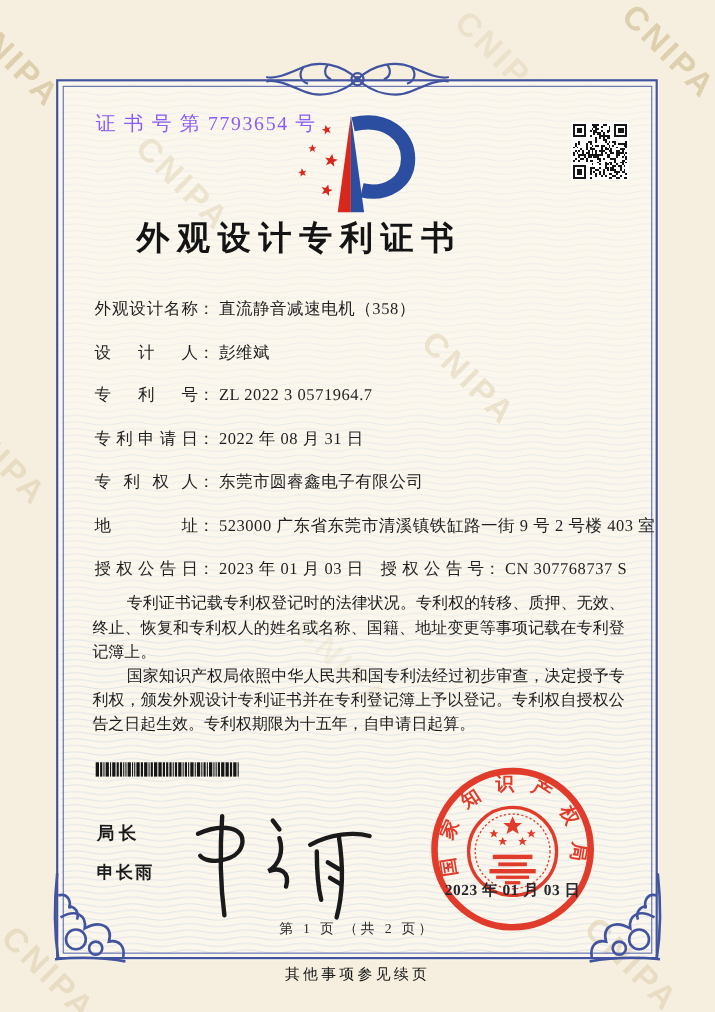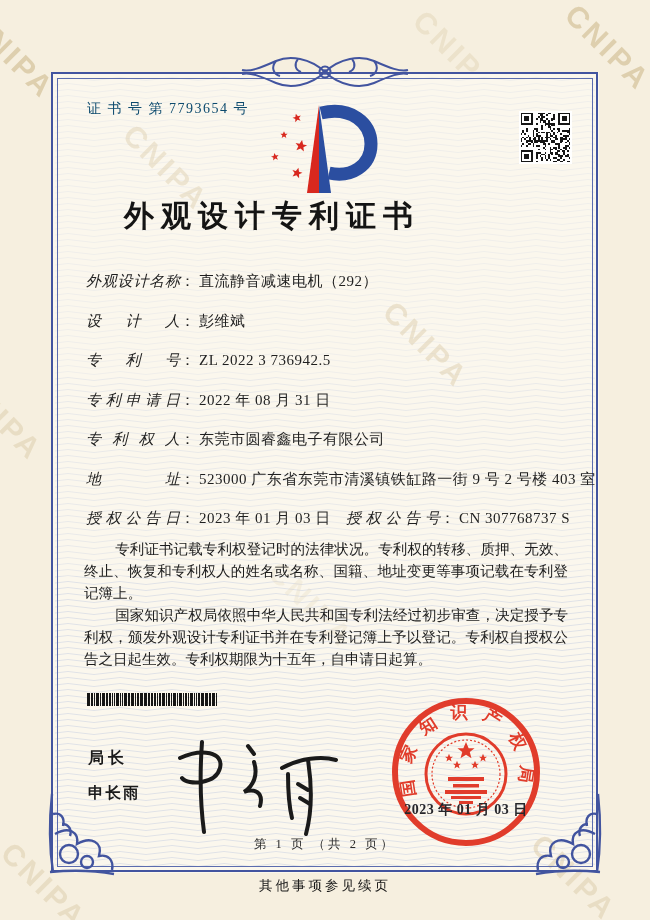--- a/index.html
+++ b/index.html
@@ -24,33 +24,33 @@
   
   .frame-bg{position:absolute; left:51px; top:72px; width:548px; height:801px; background:#fbf7ed;}
   .waves{position:absolute; left:55px; top:76px;}
   .frame-outer{position:absolute; left:51px; top:72px; width:543px; height:796px; border:2.5px solid var(--blue);}
   .frame-inner{position:absolute; left:57px; top:78px; width:534px; height:787px; border:1px solid #5b6cae;}
   .crest{position:absolute; left:240px; top:50px;}
   .corner{position:absolute;}
   .corner.bl{left:38px; top:790px;}
   .corner.br{left:534px; top:790px; transform:scaleX(-1);}
   
-  .cert-no{position:absolute; left:87px; top:100px; font-size:14px; letter-spacing:1.5px; color:#0c4a6e;}
+  .cert-no{position:absolute; left:87px; top:100px; font-size:18px; letter-spacing:1.5px; color:#8b5cf6;}
   .logo{position:absolute; left:245px; top:101px;}
   .qr{position:absolute; left:519px; top:111px;}
   .title{
     position:absolute; left:0; top:196px; width:544px; text-align:center;
     font-size:30px; font-weight:bold; letter-spacing:7px; color:#141414;
   }
   
   .fields{position:absolute; left:86px; top:269px; width:505px; font-size:15px;}
   .frow{height:24px; line-height:24px; margin-bottom:15.5px; white-space:nowrap;}
   .flabel{
     display:inline-block; width:94px; vertical-align:top;
-    text-align:justify; text-align-last:justify; text-justify:inter-character;font-style:italic;
+    text-align:justify; text-align-last:justify; text-justify:inter-character;
   }
   .fcolon{display:inline-block; margin-right:4px;}
   .fvalue{letter-spacing:0.5px;}
   .fvalue.fixed{display:inline-block; width:147px;}
   
   .body-text{position:absolute; left:84px; top:538px; width:484px;}
   .body-text p{
     margin:0; font-size:14.5px; line-height:22px; text-align:justify;
     text-indent:2.15em; color:#1c1c1c;
   }
@@ -421,27 +421,27 @@
         <rect x="24" y="28" width="1" height="1"></rect>
         <rect x="27" y="28" width="1" height="1"></rect>
         <rect x="28" y="28" width="1" height="1"></rect>
       </g>
   </svg>
 
   <div class="title">外观设计专利证书</div>
 
   <div class="fields">
     <div class="frow">
-      <span class="flabel">外观设计名称</span><span class="fcolon">：</span><span class="fvalue">直流静音减速电机（292）</span>
+      <span class="flabel">外观设计名称</span><span class="fcolon">：</span><span class="fvalue">直流静音减速电机（358）</span>
     </div>
     <div class="frow">
       <span class="flabel">设计人</span><span class="fcolon">：</span><span class="fvalue">彭维斌</span>
     </div>
     <div class="frow">
-      <span class="flabel">专利号</span><span class="fcolon">：</span><span class="fvalue">ZL 2022 3 736942.5</span>
+      <span class="flabel">专利号</span><span class="fcolon">：</span><span class="fvalue">ZL 2022 3 0571964.7</span>
     </div>
     <div class="frow">
       <span class="flabel">专利申请日</span><span class="fcolon">：</span><span class="fvalue">2022 年 08 月 31 日</span>
     </div>
     <div class="frow">
       <span class="flabel">专利权人</span><span class="fcolon">：</span><span class="fvalue">东莞市圆睿鑫电子有限公司</span>
     </div>
     <div class="frow">
       <span class="flabel">地址</span><span class="fcolon">：</span><span class="fvalue">523000 广东省东莞市清溪镇铁缸路一街 9 号 2 号楼 403 室</span>
     </div>

